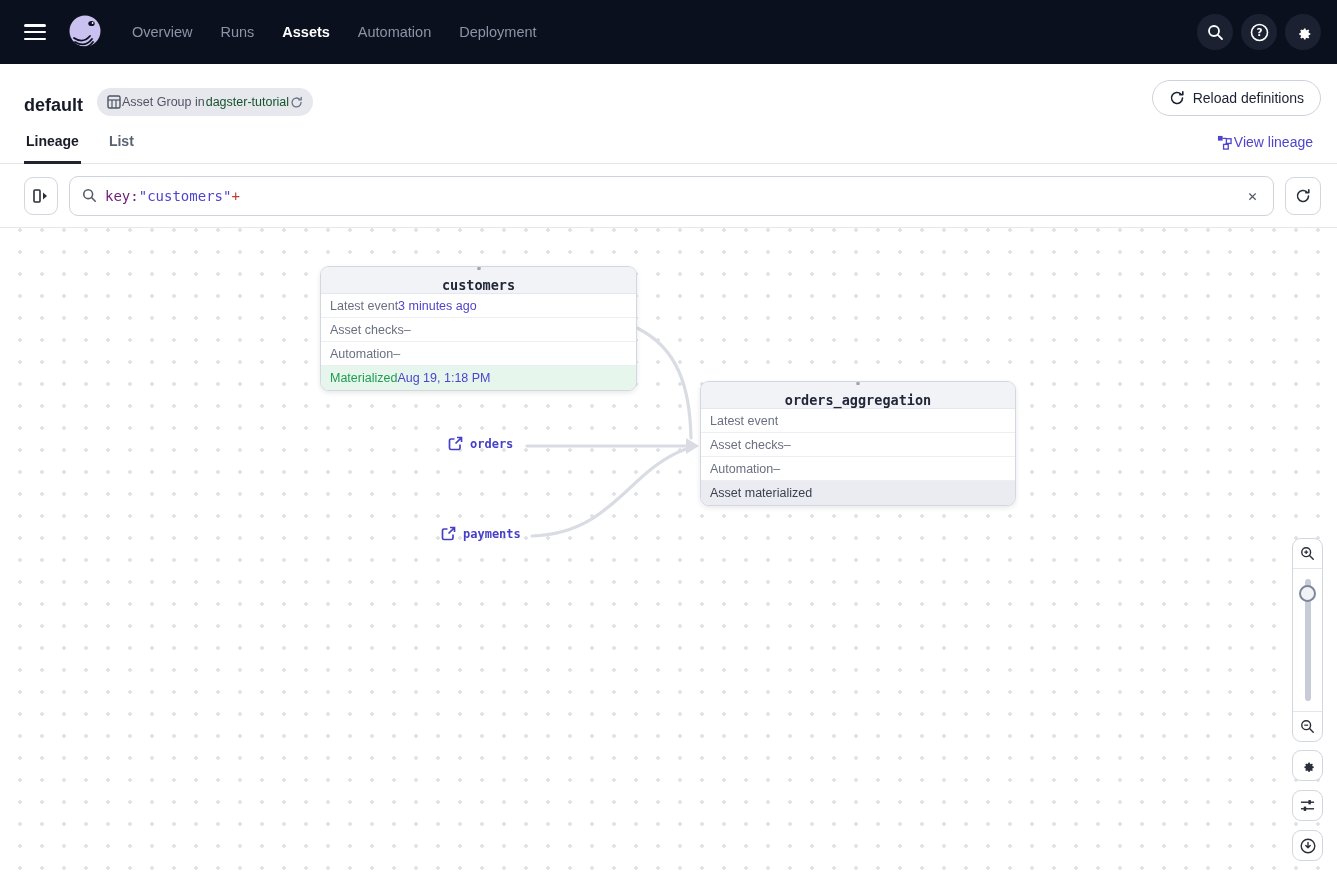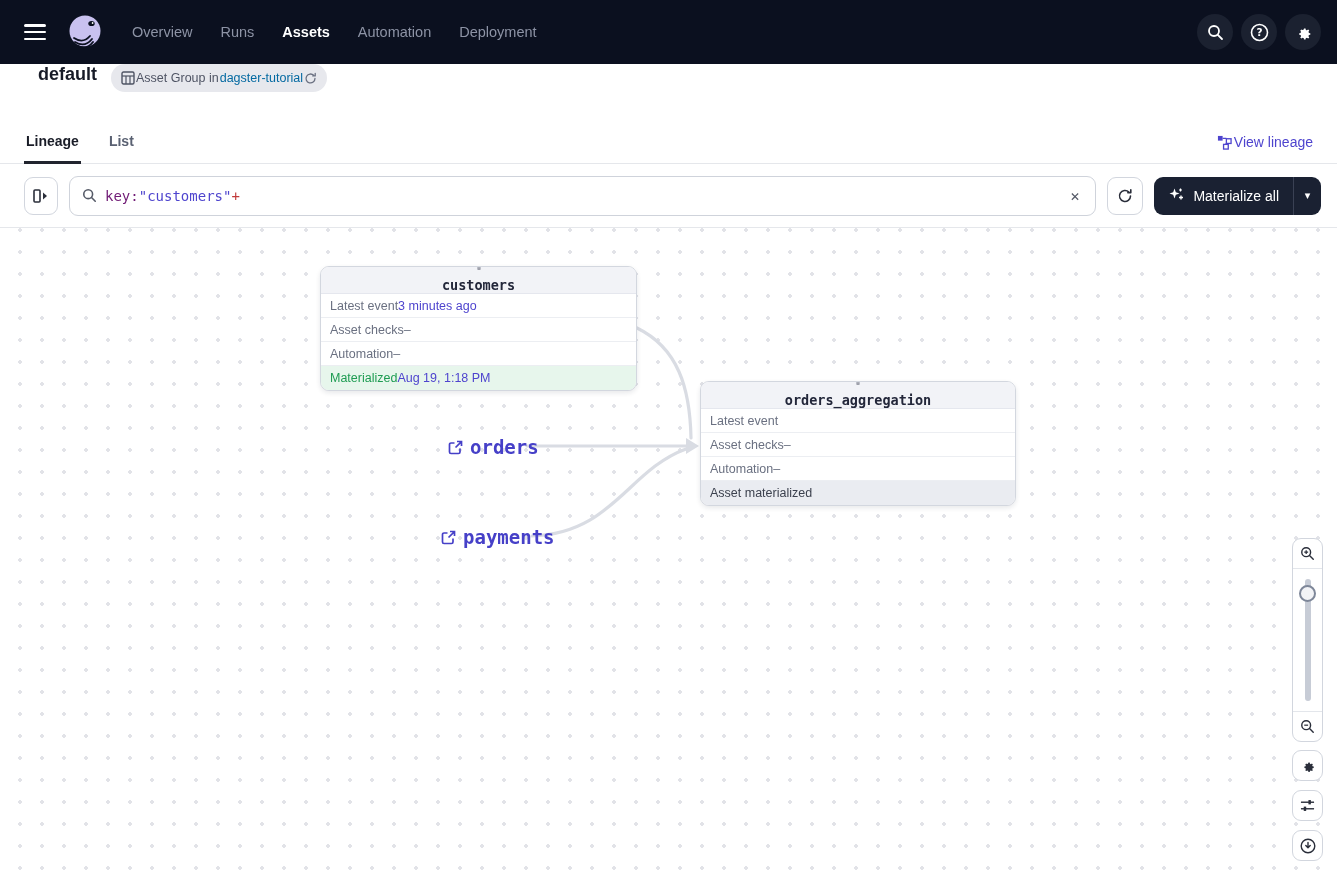--- a/index.html
+++ b/index.html
@@ -12,24 +12,24 @@
   .hamburger { width:22px; height:16px; display:flex; flex-direction:column; justify-content:space-between; cursor:pointer; margin-right:20px; }
   .hamburger span { display:block; height:2.5px; background:#fff; border-radius:2px; }
   .logo { width:38px; height:38px; margin-right:28px; }
   .nav-links { display:flex; gap:28px; align-items:center; }
   .nav-link { font-size:14.5px; color:#8d93a5; cursor:pointer; }
   .nav-link.active { color:#ffffff; font-weight:bold; }
   .nav-spacer { flex:1; }
   .nav-icon-btn { width:36px; height:36px; border-radius:50%; background:#1b2130; display:flex; align-items:center; justify-content:center; margin-left:8px; cursor:pointer; }
 
   
-  .page-header { height:52px; display:flex; align-items:flex-start; padding:0 16px 0 38px; }
+  .page-header { height:52px; display:flex; align-items:flex-end; padding:0 16px 0 24px; }
   .page-title { font-size:18px; font-weight:bold; color:#171b27; margin-right:14px; }
   .badge { display:inline-flex; align-items:center; gap:1px; height:28px; padding:0 10px; background:#e7e8ed; border-radius:14px; font-size:12.5px; color:#4f5464; }
-  .badge a { color:#0369a1; text-decoration:none; cursor:pointer; }
+  .badge a { color:#14532d; text-decoration:none; cursor:pointer; }
   .header-spacer { flex:1; }
   .reload-btn { display:inline-flex; align-items:center; gap:8px; height:36px; padding:0 16px; border:1px solid #ced2da; border-radius:18px; background:#fff; font-size:14px; font-weight:500; color:#1a2132; cursor:pointer; }
 
   
   .tabs-row { height:48px; display:flex; align-items:flex-end; padding:0 24px; border-bottom:1px solid #e5e7eb; }
   .tab { font-size:14px; font-weight:600; color:#5a6172; padding:0 2px 14px; margin-right:26px; cursor:pointer; position:relative; }
   .tab.active { color:#191c27; }
   .tab.active::after { content:""; position:absolute; left:0; right:0; bottom:-1px; height:3px; background:#21242e; }
   .tabs-spacer { flex:1; }
   .view-lineage { display:flex; align-items:center; gap:2px; font-size:14px; color:#4e44ce; padding-bottom:13px; cursor:pointer; }
@@ -54,21 +54,21 @@
 
   .asset-node { position:absolute; width:317px; background:#fff; border:1px solid #d3d7df; border-radius:9px; box-shadow:0 2px 5px rgba(20,25,45,.10); overflow:hidden; cursor:pointer; }
   .node-header { display:flex; align-items:center; gap:7px; height:27px; padding:0 9px; background:#f2f3f7; border-bottom:1px solid #e5e7ee; font-family:"DejaVu Sans Mono", monospace; font-size:13.5px; font-weight:bold; color:#23273a;flex-direction:column; }
   .node-row { display:flex; align-items:center; justify-content:flex-start; height:24px; padding:0 9px; font-size:12.5px; color:#6a7081; border-bottom:1px solid #eceef2; }
   .node-row:last-child { border-bottom:none; }
   .node-row .val-link { color:#4e44ce; }
   .node-row .val-dash { color:#6a7081; }
   .node-row.materialized { background:#e7f6ec; color:#1e9c52; }
   .node-row.never { background:#eaecf1; color:#3c414e; }
 
-  .ext-asset { position:absolute; display:flex; align-items:center; gap:7px; color:#4640c8; font-family:"DejaVu Sans Mono", monospace; font-size:19px; font-weight:bold; cursor:pointer; }
+  .ext-asset { position:absolute; display:flex; align-items:center; gap:7px; color:#4640c8; font-family:"DejaVu Sans Mono", monospace; font-size:12px; font-weight:bold; cursor:pointer; }
 
   
   .zoom-group { position:absolute; right:14px; top:310px; width:31px; height:204px; background:#fff; border:1px solid #d2d6de; border-radius:9px; display:flex; flex-direction:column; }
   .zg-btn { height:30px; display:flex; align-items:center; justify-content:center; cursor:pointer; flex:none; }
   .zg-top { border-bottom:1px solid #e3e6eb; }
   .zg-bot { border-top:1px solid #e3e6eb; }
   .zg-slider { flex:1; position:relative; }
   .zg-track { position:absolute; left:50%; top:10px; bottom:10px; width:6px; margin-left:-3px; background:#c7ccd6; border-radius:3px; }
   .zg-handle { position:absolute; left:50%; top:16px; width:17px; height:17px; margin-left:-8.5px; background:#f2f3f6; border:2px solid #7e8799; border-radius:50%; cursor:grab; }
   .ctl-btn { position:absolute; right:14px; width:31px; height:31px; background:#fff; border:1px solid #d2d6de; border-radius:9px; display:flex; align-items:center; justify-content:center; cursor:pointer; }
@@ -128,20 +128,27 @@
         <line x1="9" y1="5" x2="9" y2="13" stroke="#4f5464" stroke-width="1.2"></line>
       </svg>
     <span>Asset Group in</span>
     <a>dagster-tutorial</a>
     <svg width="13" height="13" viewBox="0 0 16 16">
         <path d="M13.5 8a5.5 5.5 0 1 1-1.6-3.9" fill="none" stroke="#6a7081" stroke-width="1.6" stroke-linecap="round"></path>
         <path d="M13.8 1.8 v3 h-3" fill="none" stroke="#6a7081" stroke-width="1.6" stroke-linecap="round" stroke-linejoin="round"></path>
       </svg>
   </span>
   <div class="header-spacer"></div>
+  <button class="reload-btn">
+    <svg width="16" height="16" viewBox="0 0 16 16">
+        <path d="M13.5 8a5.5 5.5 0 1 1-1.6-3.9" fill="none" stroke="#1a2132" stroke-width="1.6" stroke-linecap="round"></path>
+        <path d="M13.8 1.8 v3 h-3" fill="none" stroke="#1a2132" stroke-width="1.6" stroke-linecap="round" stroke-linejoin="round"></path>
+      </svg>
+    <span>Reload definitions</span>
+  </button>
 </div>
 
 <div class="tabs-row">
   <span class="tab active">Lineage</span>
   <span class="tab">List</span>
   <div class="tabs-spacer"></div>
   <span class="view-lineage">
     <svg width="15" height="15" viewBox="0 0 16 16">
         <rect x="1" y="1" width="5" height="5" fill="#4e44ce"></rect>
         <rect x="10" y="4" width="5" height="5" fill="none" stroke="#4e44ce" stroke-width="1.4"></rect>
@@ -166,31 +173,20 @@
       </svg>
     <span class="search-query"><span class="q-key">key:</span><span class="q-val">"customers"</span><span class="q-op">+</span></span>
     <span class="clear-x">✕</span>
   </div>
   <div class="sq-btn refresh-btn">
     <svg width="16" height="16" viewBox="0 0 16 16">
         <path d="M13.5 8a5.5 5.5 0 1 1-1.6-3.9" fill="none" stroke="#2a2e3a" stroke-width="1.6" stroke-linecap="round"></path>
         <path d="M13.8 1.8 v3 h-3" fill="none" stroke="#2a2e3a" stroke-width="1.6" stroke-linecap="round" stroke-linejoin="round"></path>
       </svg>
   </div>
-  <div class="mat-btn">
-    <div class="mat-main">
-      <svg width="17" height="17" viewBox="0 0 17 17">
-          <path d="M6.5 1.5 L7.8 5.2 L11.5 6.5 L7.8 7.8 L6.5 11.5 L5.2 7.8 L1.5 6.5 L5.2 5.2 Z" fill="#fff"></path>
-          <path d="M13 8.5 v4 M11 10.5 h4" stroke="#fff" stroke-width="1.4"></path>
-          <path d="M12.5 1.5 v3 M11 3 h3" stroke="#fff" stroke-width="1.2"></path>
-        </svg>
-      <span>Materialize all</span>
-    </div>
-    <div class="mat-caret">▾</div>
-  </div>
 </div>
 
 <div class="graph">
 
   <svg class="edges" width="1337" height="645">
     <path d="M 637 100 C 678 120, 690 160, 691 210" fill="none" stroke="#d9dce3" stroke-width="3.2" stroke-linecap="round"></path>
     <path d="M 527 218 L 686 218" fill="none" stroke="#d9dce3" stroke-width="3.2" stroke-linecap="round"></path>
     <path d="M 532 308 C 612 306, 628 242, 686 221" fill="none" stroke="#d9dce3" stroke-width="3.2" stroke-linecap="round"></path>
     <polygon points="686,210 699,218 686,226" fill="#d9dce3"></polygon>
   </svg>

